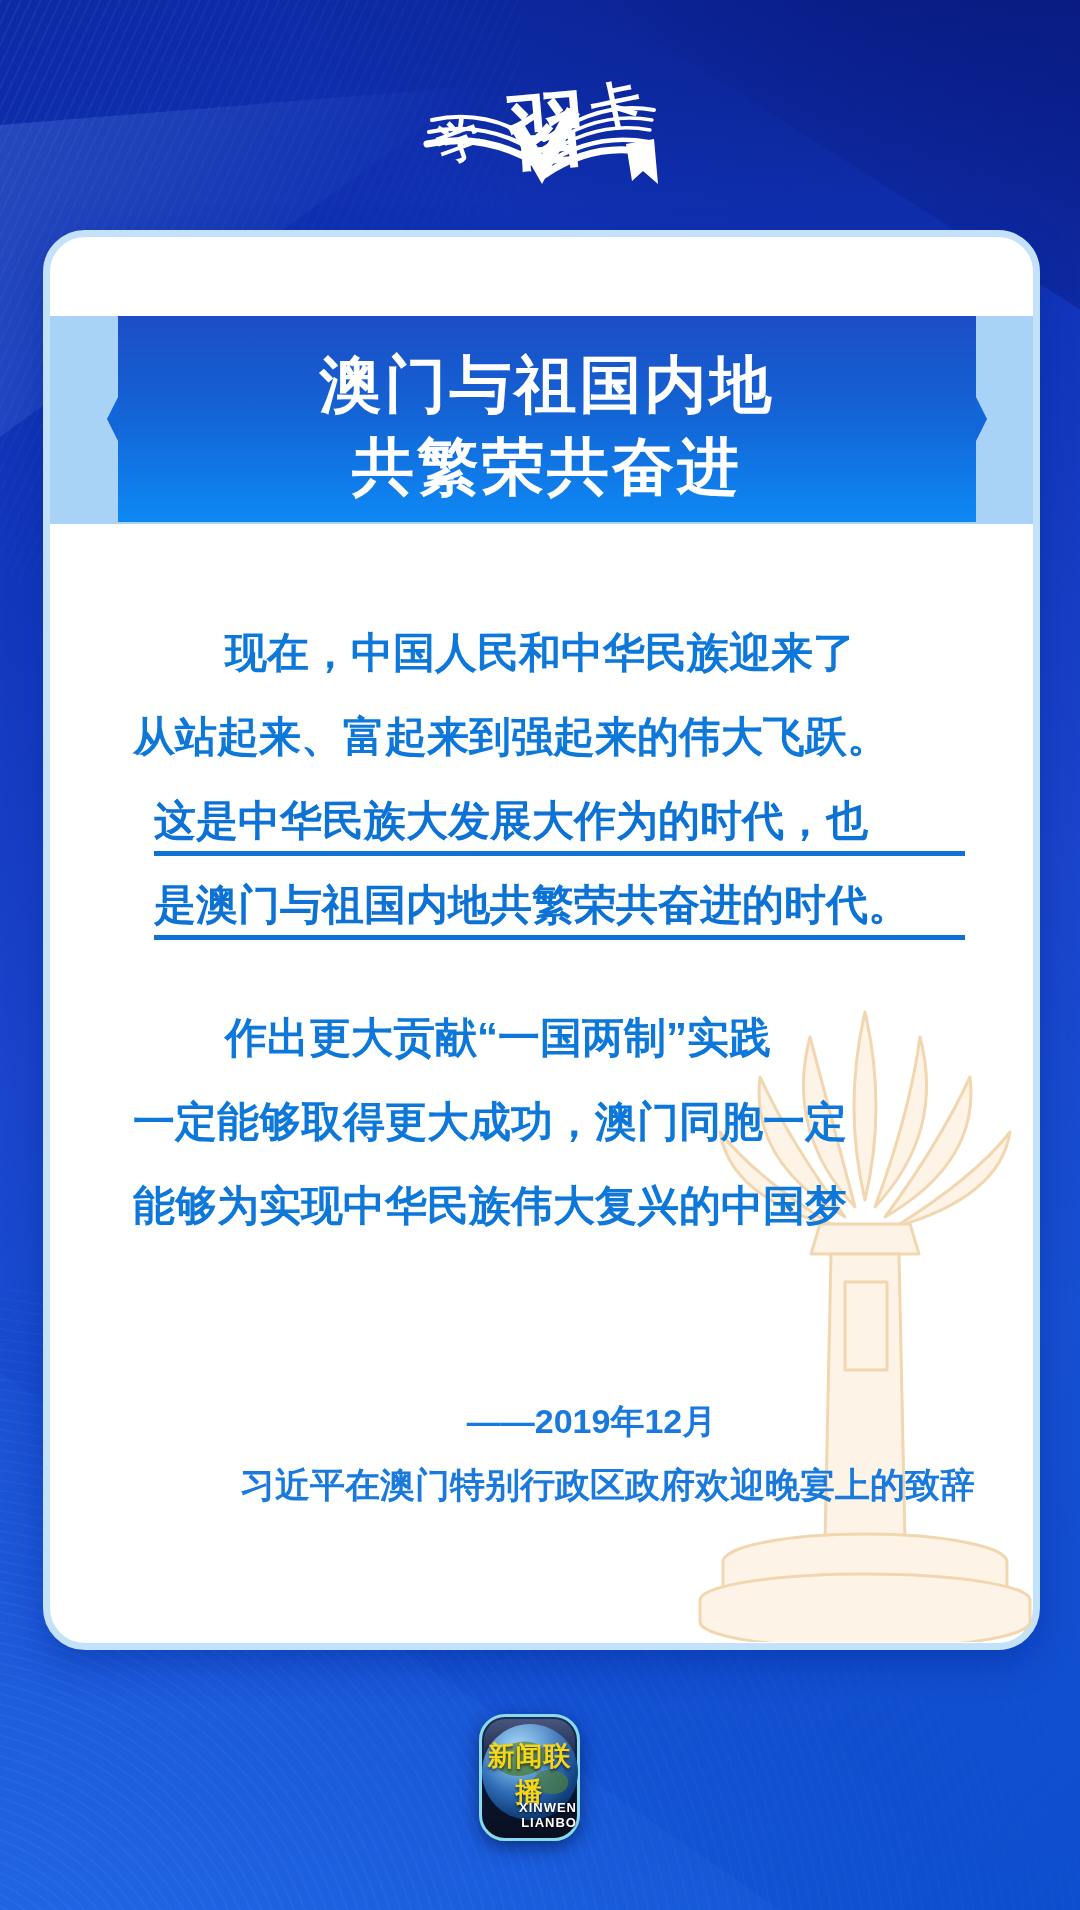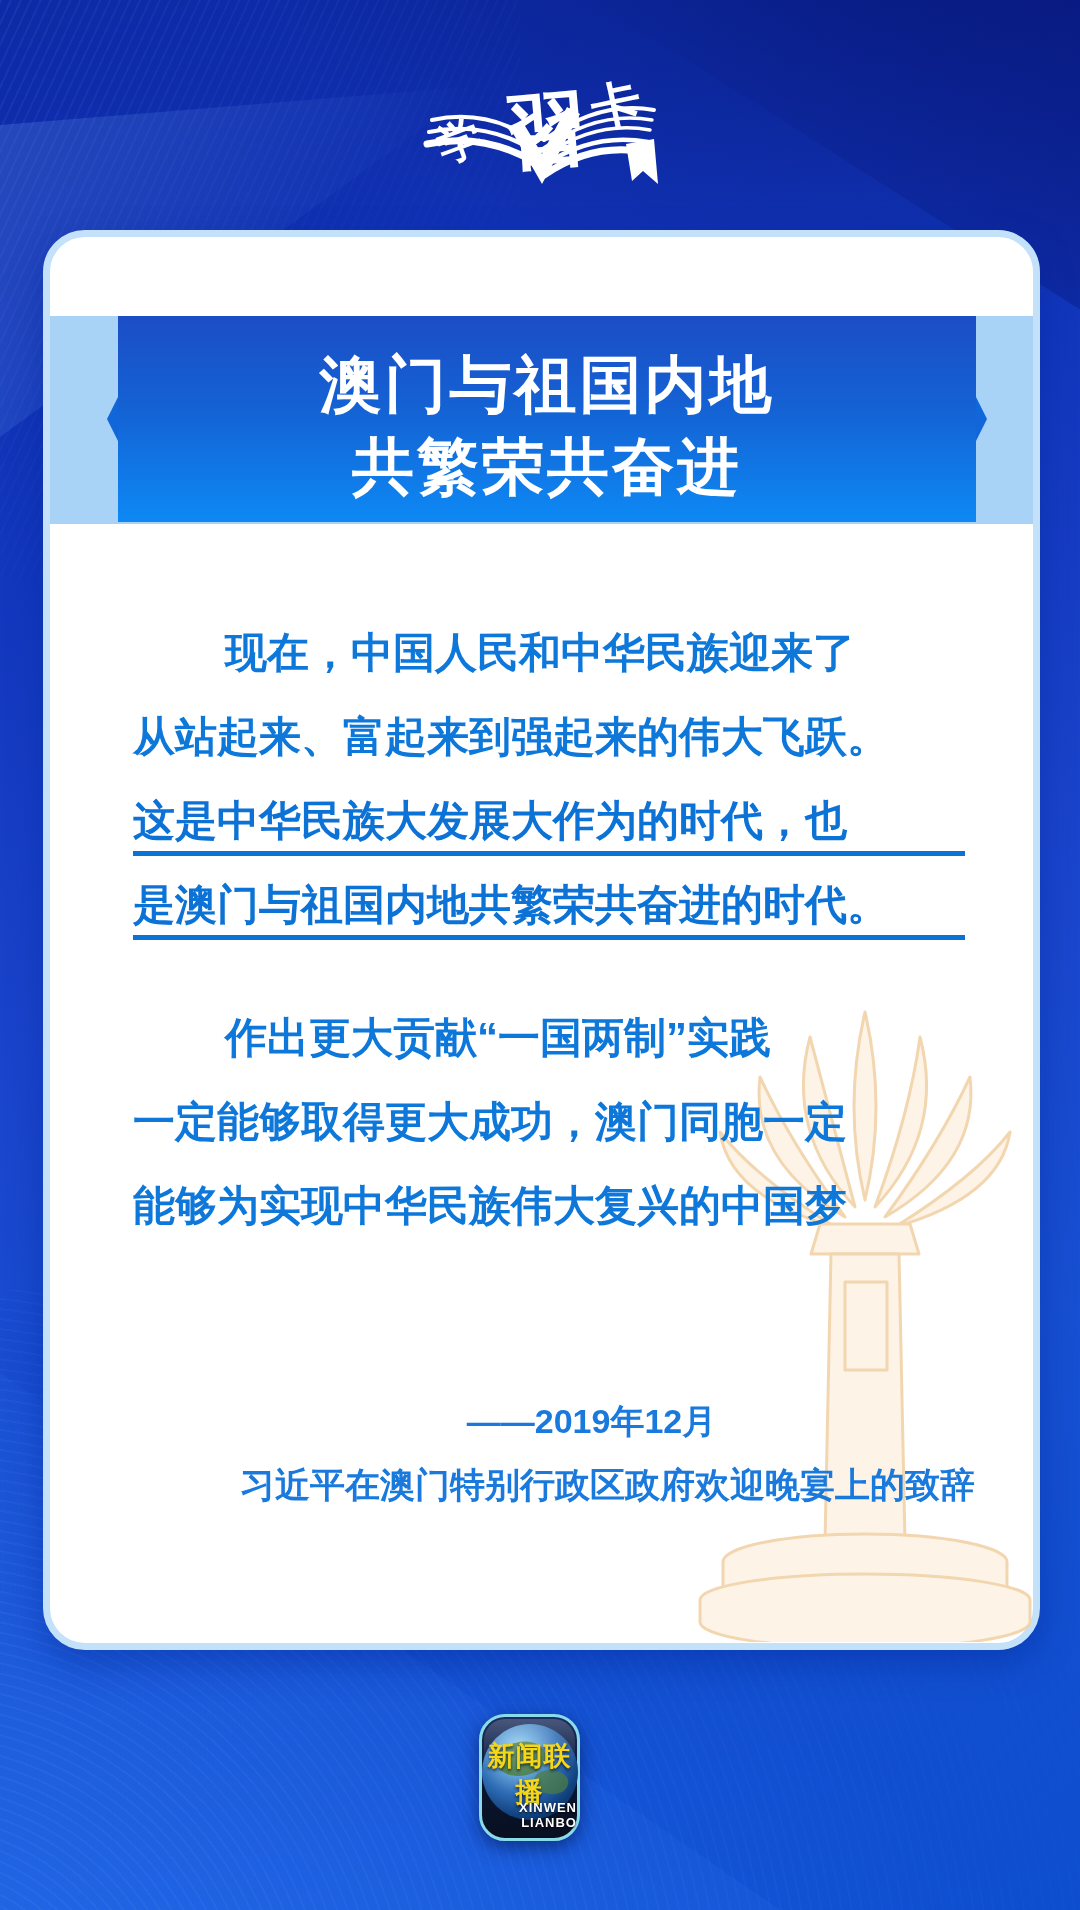--- a/index.html
+++ b/index.html
@@ -51,21 +51,21 @@
   .notch-right{right:-11px;border-top:22px solid transparent;border-bottom:22px solid transparent;border-left:11px solid #1166d9;}
 
   
   .lotus{position:absolute;left:640px;top:745px;opacity:.95;}
 
   
   .body-text{position:absolute;left:83px;top:374px;width:832px;color:#0e78da;}
   .line{font-size:42px;line-height:84px;font-weight:600;white-space:nowrap;}
   .line.indent{padding-left:92px;}
   .line.em{font-weight:900;color:#0c72d6;
-    background:linear-gradient(#0c72d6,#0c72d6) no-repeat 0 72px;background-size:100% 5px;}
+    background:linear-gradient(#0c72d6,#0c72d6) no-repeat 0 72px;background-size:100% 5px;margin-left:21px;}
   .para2{margin-top:49px;}
 
   
   .attribution{position:absolute;top:1163px;right:58px;text-align:center;color:#1a79dc;}
   .attr-1{font-size:34px;line-height:42px;font-weight:600;padding-right:32px;}
   .attr-2{font-size:35px;line-height:42px;font-weight:600;margin-top:22px;}
 
   
   .app-icon{position:absolute;left:50%;top:1714px;width:101px;height:127px;margin-left:-61px;
     border-radius:26px;border:3px solid #8adbe9;

